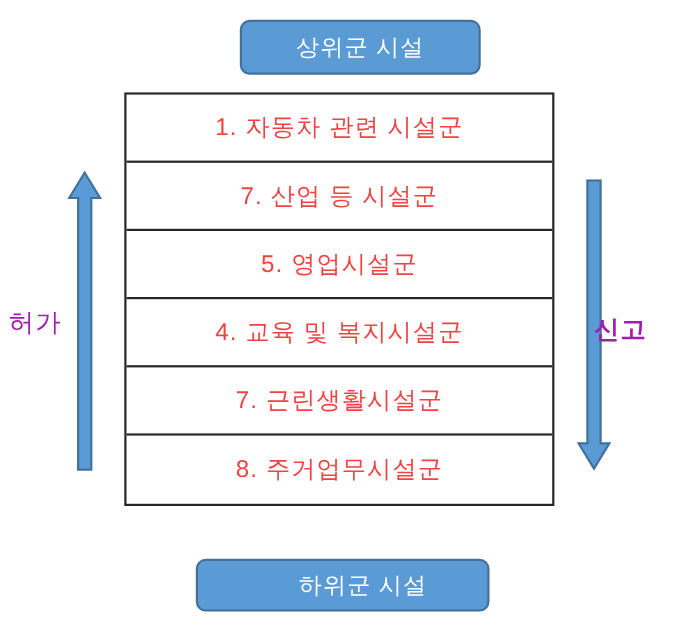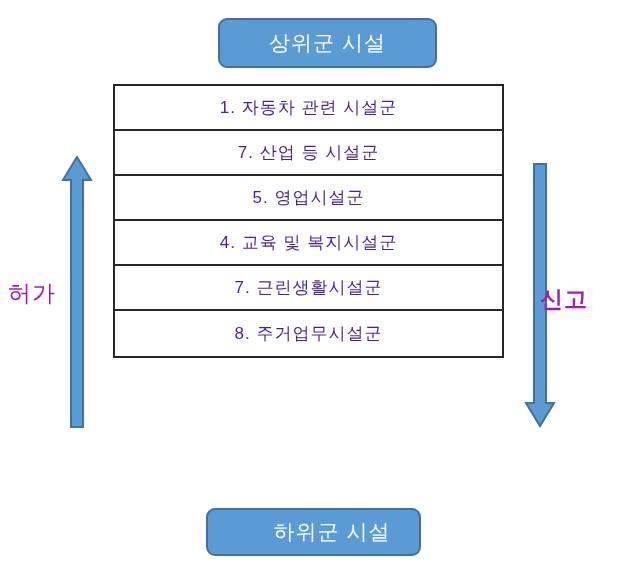--- a/index.html
+++ b/index.html
@@ -30,47 +30,47 @@
     letter-spacing: 1px;
   }
   .pill-box.top {
     left: 188px;
     top: 18px;
     width: 219px;
     height: 50px;
     margin-left: 30px;
   }
   .pill-box.bottom {
-    left: 206px;
+    left: 178px;
     top: 508px;
-    width: 215px;
+    width: 267px;
     height: 48px;
     padding-left: 37px;
   }
   
   .group-table {
     position: absolute;
     left: 113px;
     top: 84px;
     width: 391px;
     box-sizing: border-box;
     border: 2px solid #262626;
     background: #ffffff;
     display: flex;
     flex-direction: column;
   }
   .group-row {
     box-sizing: border-box;
-    height: 45px;
+    height: 62px;
     border-bottom: 2px solid #262626;
     display: flex;
     align-items: center;
     justify-content: center;
-    color: #4c1d95;
-    font-size: 17px;
+    color: #ef4444;
+    font-size: 22px;
     letter-spacing: 1px;
     white-space: pre;
   }
   .group-row:last-child {
     border-bottom: none;
   }
   
   .arrow-svg {
     position: absolute;
     display: block;

